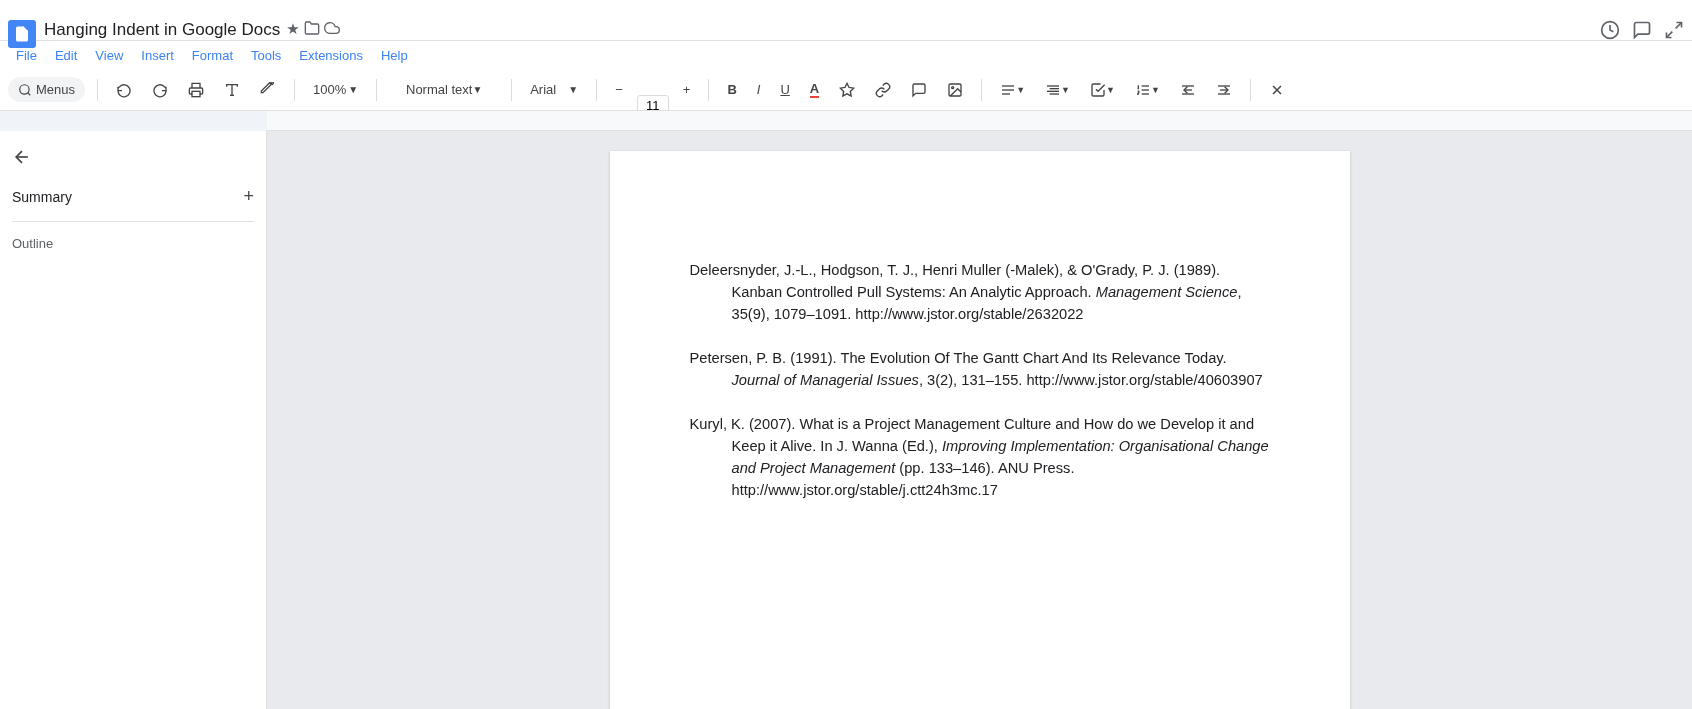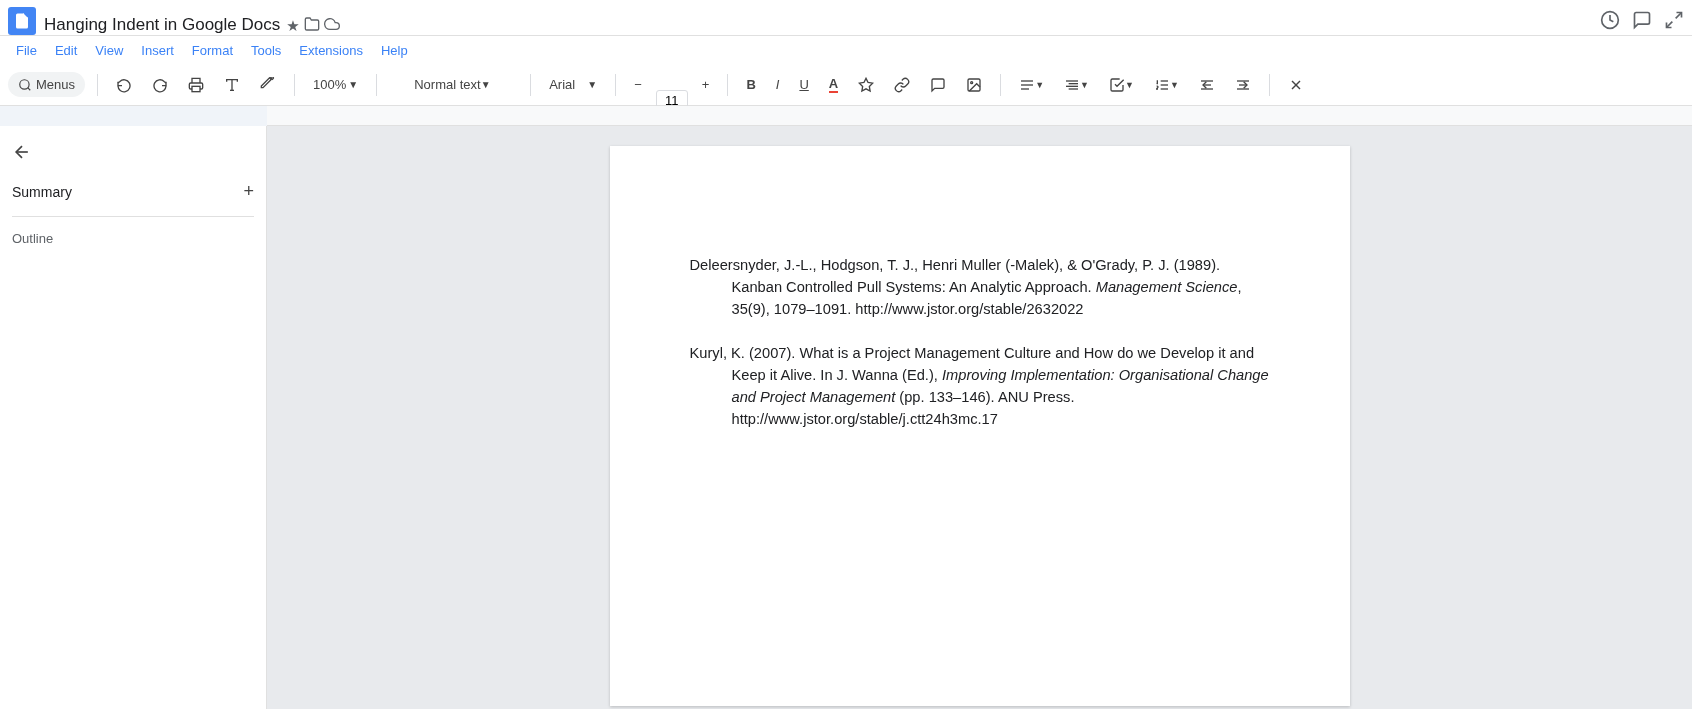--- a/index.html
+++ b/index.html
@@ -1,23 +1,23 @@
 <!DOCTYPE html>
 <html><head>
   <meta charset="utf-8">
   <style>
     * { margin: 0; padding: 0; box-sizing: border-box; }
     body { font-family: Arial, sans-serif; font-size: 13px; background: #f0f4f9; overflow: hidden; }
 
     
     .top-bar {
       display: flex;
-      align-items: flex-end;
+      align-items: flex-start;
       background: #fff;
-      padding: 0 8px;
+      padding: 20px 8px;
       height: 36px;
       border-bottom: 1px solid #e0e0e0;
     }
     .app-icon {
       width: 28px; height: 28px;
       background: #4285f4;
       border-radius: 3px;
       display: flex; align-items: center; justify-content: center;
       margin-right: 8px;
       flex-shrink: 0;
@@ -295,21 +295,21 @@
       <path d="M2 13.5V16h2.5L16.81 3.69l-2.5-2.5L2 13.5z"></path>
         <path d="M19.81.69l-1-1a1 1 0 0 0-1.41 0L16 1.09l2.5 2.5 1.31-1.31a1 1 0 0 0 0-1.59z"></path>
     </svg>
   </button>
   <div class="toolbar-separator"></div>
   <button class="toolbar-btn">
     <span>100%</span>
     <span style="font-size:10px; margin-left:2px;">▼</span>
   </button>
   <div class="toolbar-separator"></div>
-  <button class="toolbar-btn" style="min-width:110px; justify-content:flex-start;margin-left:19px;">
+  <button class="toolbar-btn" style="min-width:110px; justify-content:center;">
     <span>Normal text</span>
     <span style="font-size:10px;">▼</span>
   </button>
   <div class="toolbar-separator"></div>
   <button class="toolbar-btn" style="min-width:60px; justify-content:space-between;">
     <span>Arial</span>
     <span style="font-size:10px;">▼</span>
   </button>
   <div class="toolbar-separator"></div>
   <button class="toolbar-btn">−</button>
@@ -438,20 +438,23 @@
   </div>
 
   <div class="doc-area">
     <div class="doc-page">
       <div class="doc-content">
 
         <p class="ref-entry">
           Deleersnyder, J.-L., Hodgson, T. J., Henri Muller (-Malek), &amp; O'Grady, P. J. (1989). Kanban Controlled Pull Systems: An Analytic Approach. <em>Management Science</em>, 35(9), 1079–1091. http://www.jstor.org/stable/2632022
         </p>
 
+        <p class="ref-entry">
+          Petersen, P. B. (1991). The Evolution Of The Gantt Chart And Its Relevance Today. <em>Journal of Managerial Issues</em>, 3(2), 131–155. http://www.jstor.org/stable/40603907
+        </p>
 
         <p class="ref-entry">
           Kuryl, K. (2007). What is a Project Management Culture and How do we Develop it and Keep it Alive. In J. Wanna (Ed.), <em>Improving Implementation: Organisational Change and Project Management</em> (pp. 133–146). ANU Press. http://www.jstor.org/stable/j.ctt24h3mc.17
         </p>
 
       </div>
     </div>
   </div>
 
 </div>

